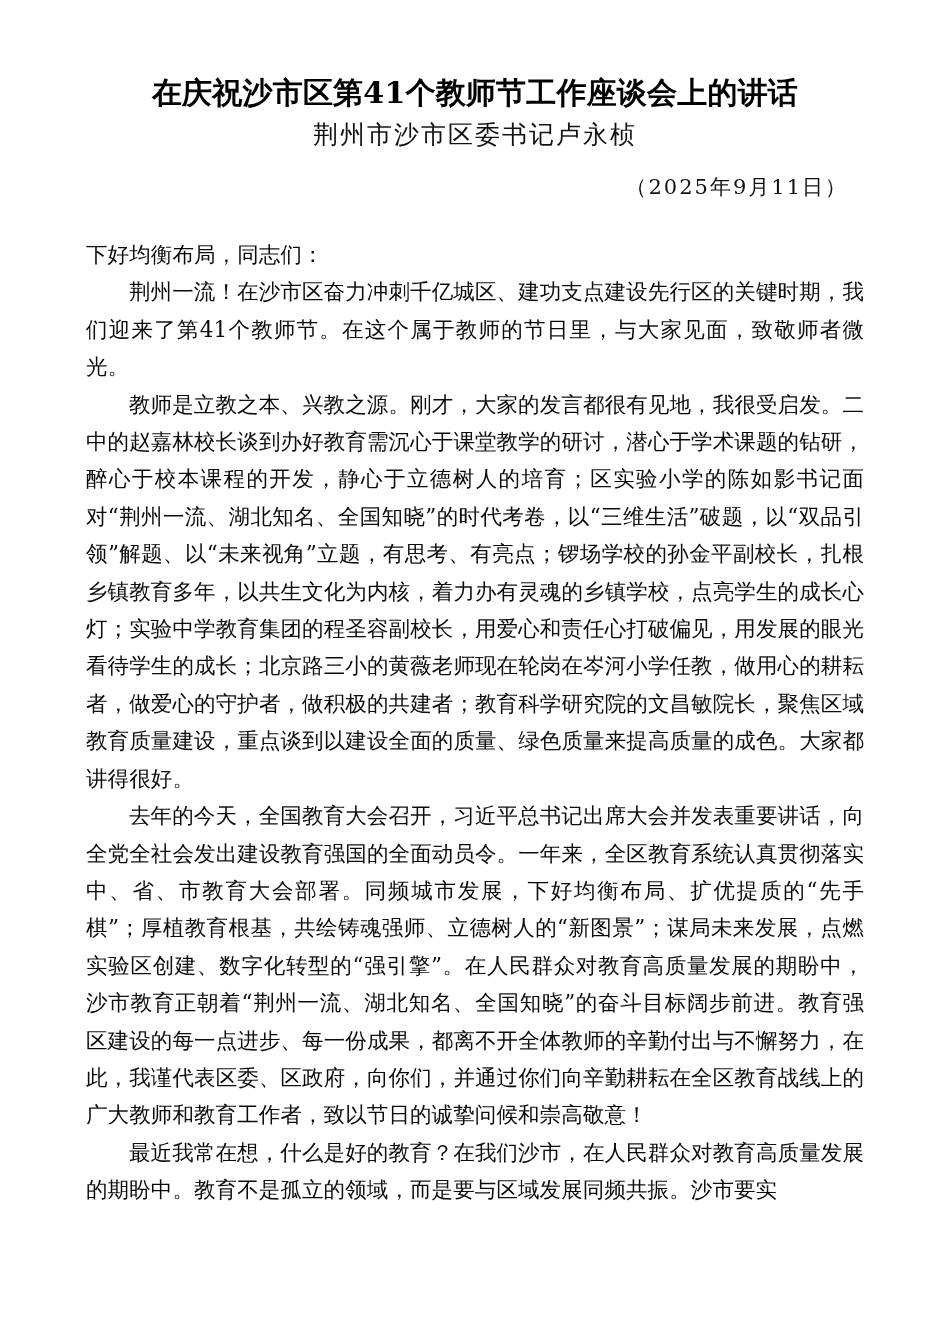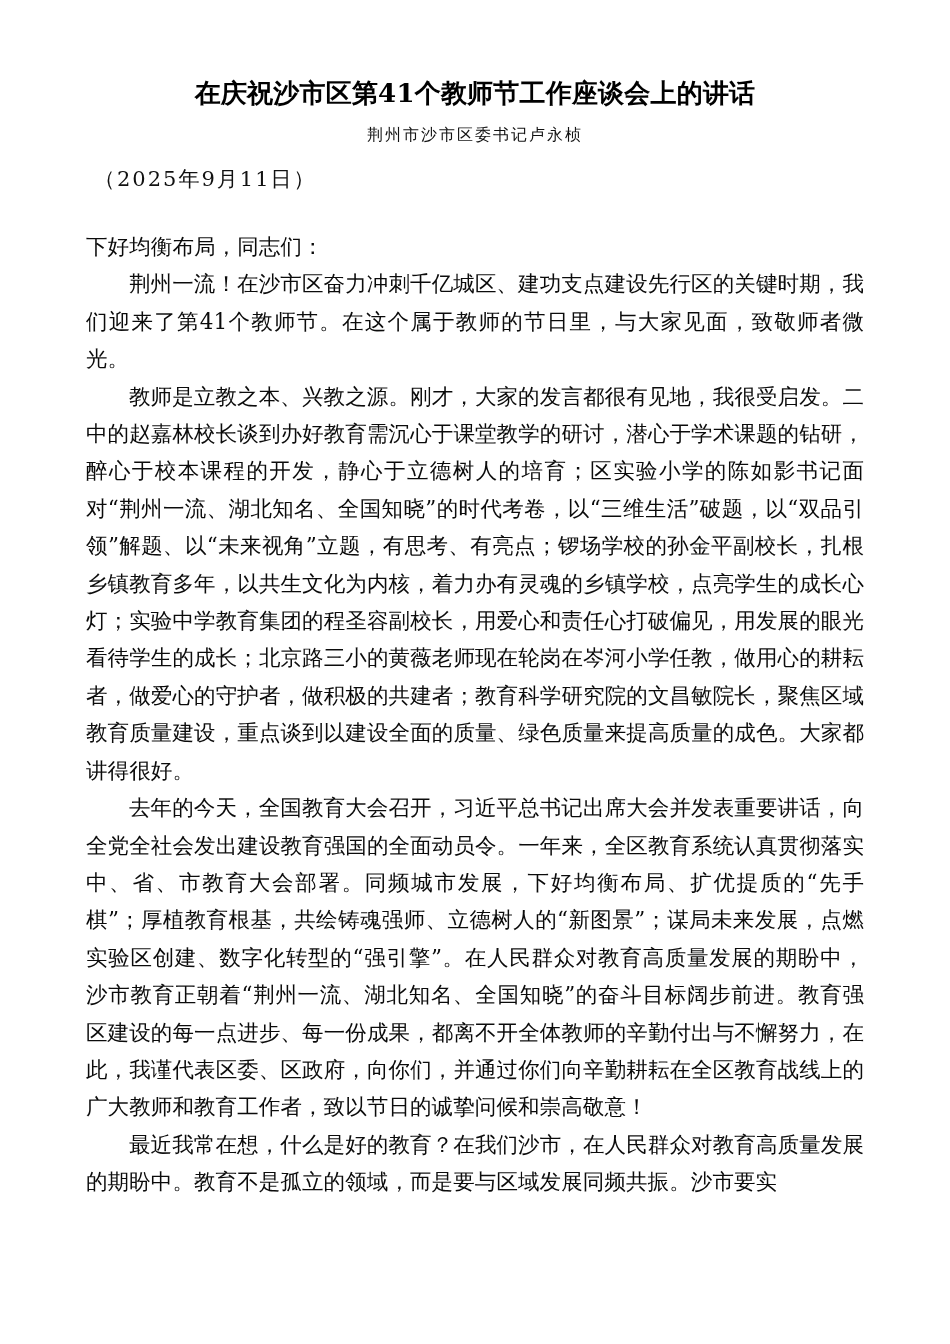--- a/index.html
+++ b/index.html
@@ -20,45 +20,45 @@
   }
   .doc-body {
     position: absolute;
     left: 86px;
     top: 74px;
     width: 778px;
   }
   .doc-title {
     font-family: "DejaVu Serif", "Liberation Serif", serif;
     font-weight: bold;
-    font-size: 26px;
+    font-size: 30px;
     line-height: 38px;
     text-align: center;
     color: #000000;
     letter-spacing: 0.2px;
     margin: 0 0 4px 0;
     white-space: nowrap;
   }
   .doc-subtitle {
     font-family: "DejaVu Serif", "Liberation Serif", serif;
-    font-size: 16px;
+    font-size: 25px;
     line-height: 37px;
     text-align: center;
     color: #111111;
     letter-spacing: 2.0px;
     margin: 0;
   }
   .doc-date {
     font-family: "DejaVu Serif", "Liberation Serif", serif;
     font-size: 21px;
     line-height: 37px;
-    text-align: left;
+    text-align: right;
     color: #111111;
     letter-spacing: 2.0px;
-    margin: 8px;
+    margin: 16px;
   }
   .doc-content {
     margin-top: 30px;
   }
   .para {
     font-family: "DejaVu Serif", "Liberation Serif", serif;
     font-size: 21.5px;
     line-height: 37.4px;
     color: #0b0b0b;
     margin: 0;

